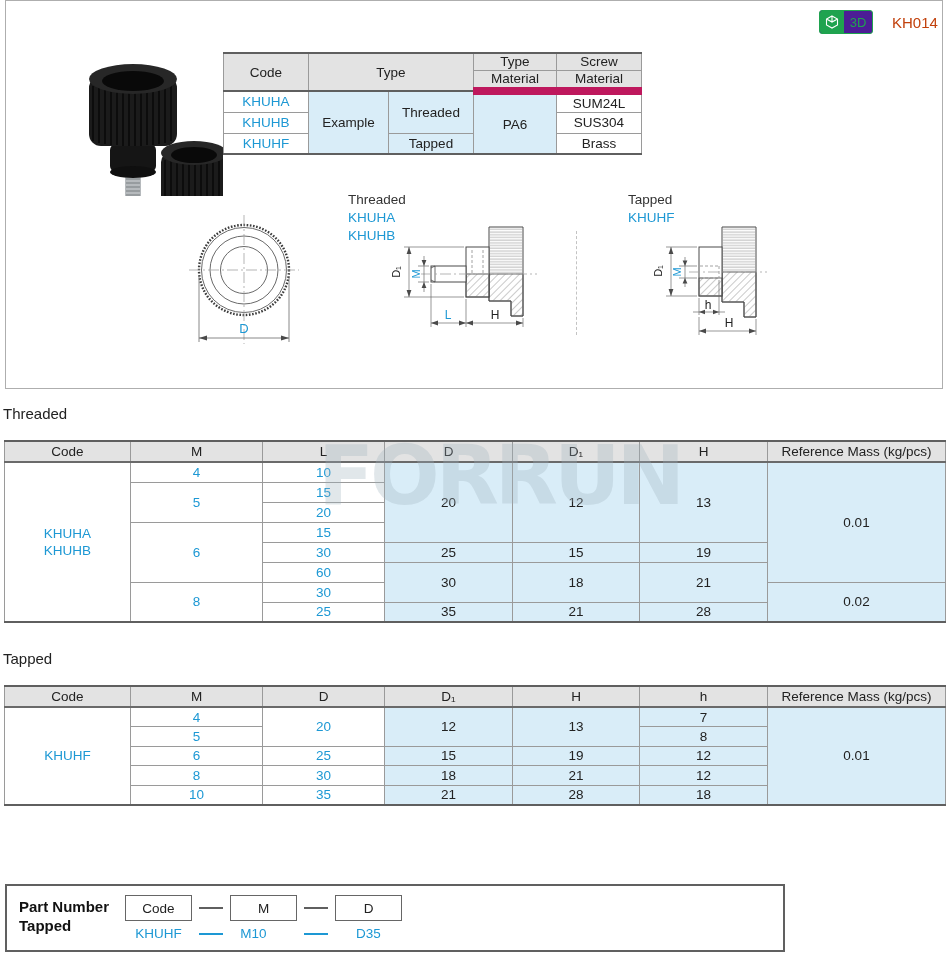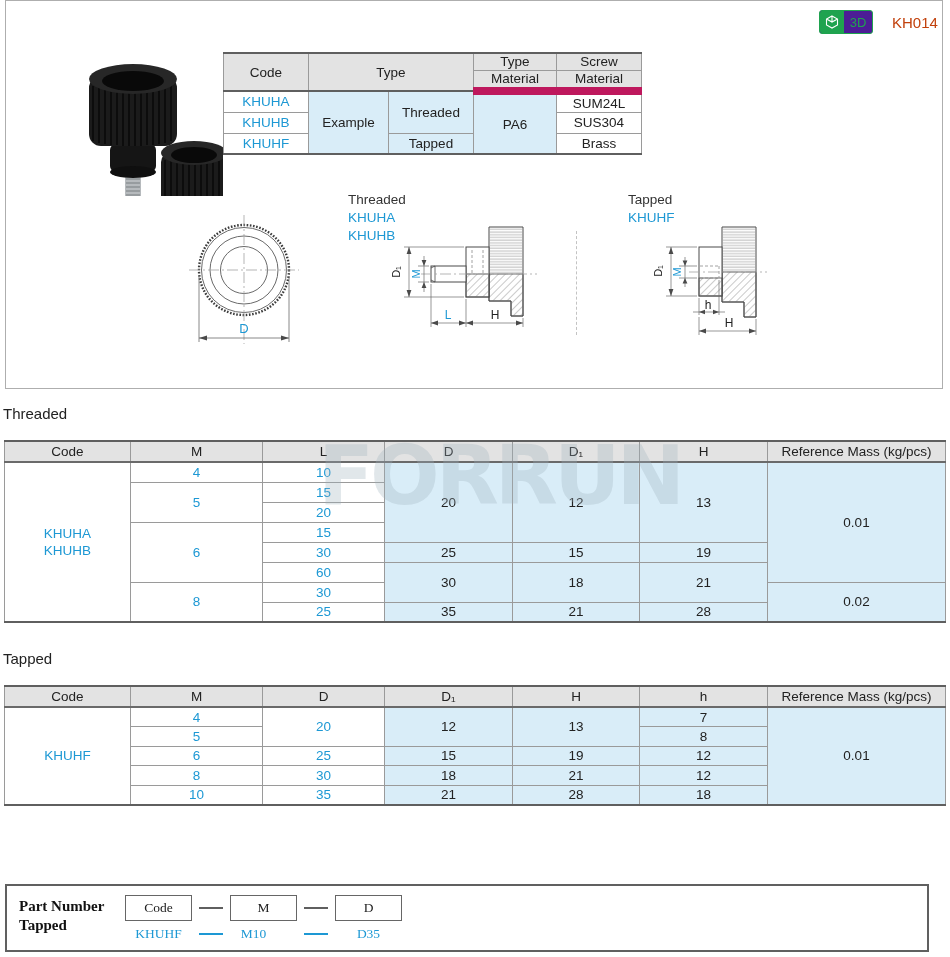--- a/index.html
+++ b/index.html
@@ -36,21 +36,21 @@
   .dim-table { position:absolute; left:4px; width:941px; border-top:2px solid #5f5f5f; border-bottom:2px solid #5f5f5f; }
   .dim-table th { background:#e3e3e3; font-weight:normal; font-size:13.5px; height:21px; border:1px solid #9a9a9a; border-bottom:2px solid #6a6a6a; padding:0; }
   .dim-table td { border:1px solid #9a9a9a; font-size:13.5px; text-align:center; vertical-align:middle; padding:0; }
   .t-threaded td { height:20px; }
   .t-tapped td { height:19.5px; }
   .code-cell { color:#1d98d4; line-height:17px; }
 
   .watermark { position:absolute; left:318px; top:428px; font-size:82px; font-weight:bold; font-family:"DejaVu Sans","Liberation Sans",sans-serif; color:#9fb2bd; opacity:0.30; letter-spacing:-4px; z-index:4; pointer-events:none; }
 
   
-  .pn-box { position:absolute; left:5px; top:884px; width:924px; height:68px; border:2px solid #606060; background:#fff;font-family:Liberation Serif, serif; }
+  .pn-box { position:absolute; left:5px; top:884px; width:780px; height:68px; border:2px solid #606060; background:#fff; }
   .pn-label { position:absolute; left:12px; top:11px; font-size:15px; font-weight:bold; line-height:19px; color:#111; }
   .pn-field { position:absolute; top:9px; width:67px; height:26px; border:1px solid #666; display:flex; align-items:center; justify-content:center; font-size:13.5px; background:#fff; }
   .pn-dash { position:absolute; top:21px; width:24px; height:2px; background:#5f5f5f; }
   .pn-val { position:absolute; top:40px; width:67px; text-align:center; font-size:13.5px; color:#1d98d4; }
   .pn-dash-blue { position:absolute; top:47px; width:24px; height:2px; background:#1d98d4; }
 
   svg text { font-family:"Liberation Sans","DejaVu Sans",sans-serif; }
 </style>
 </head>
 <body>

